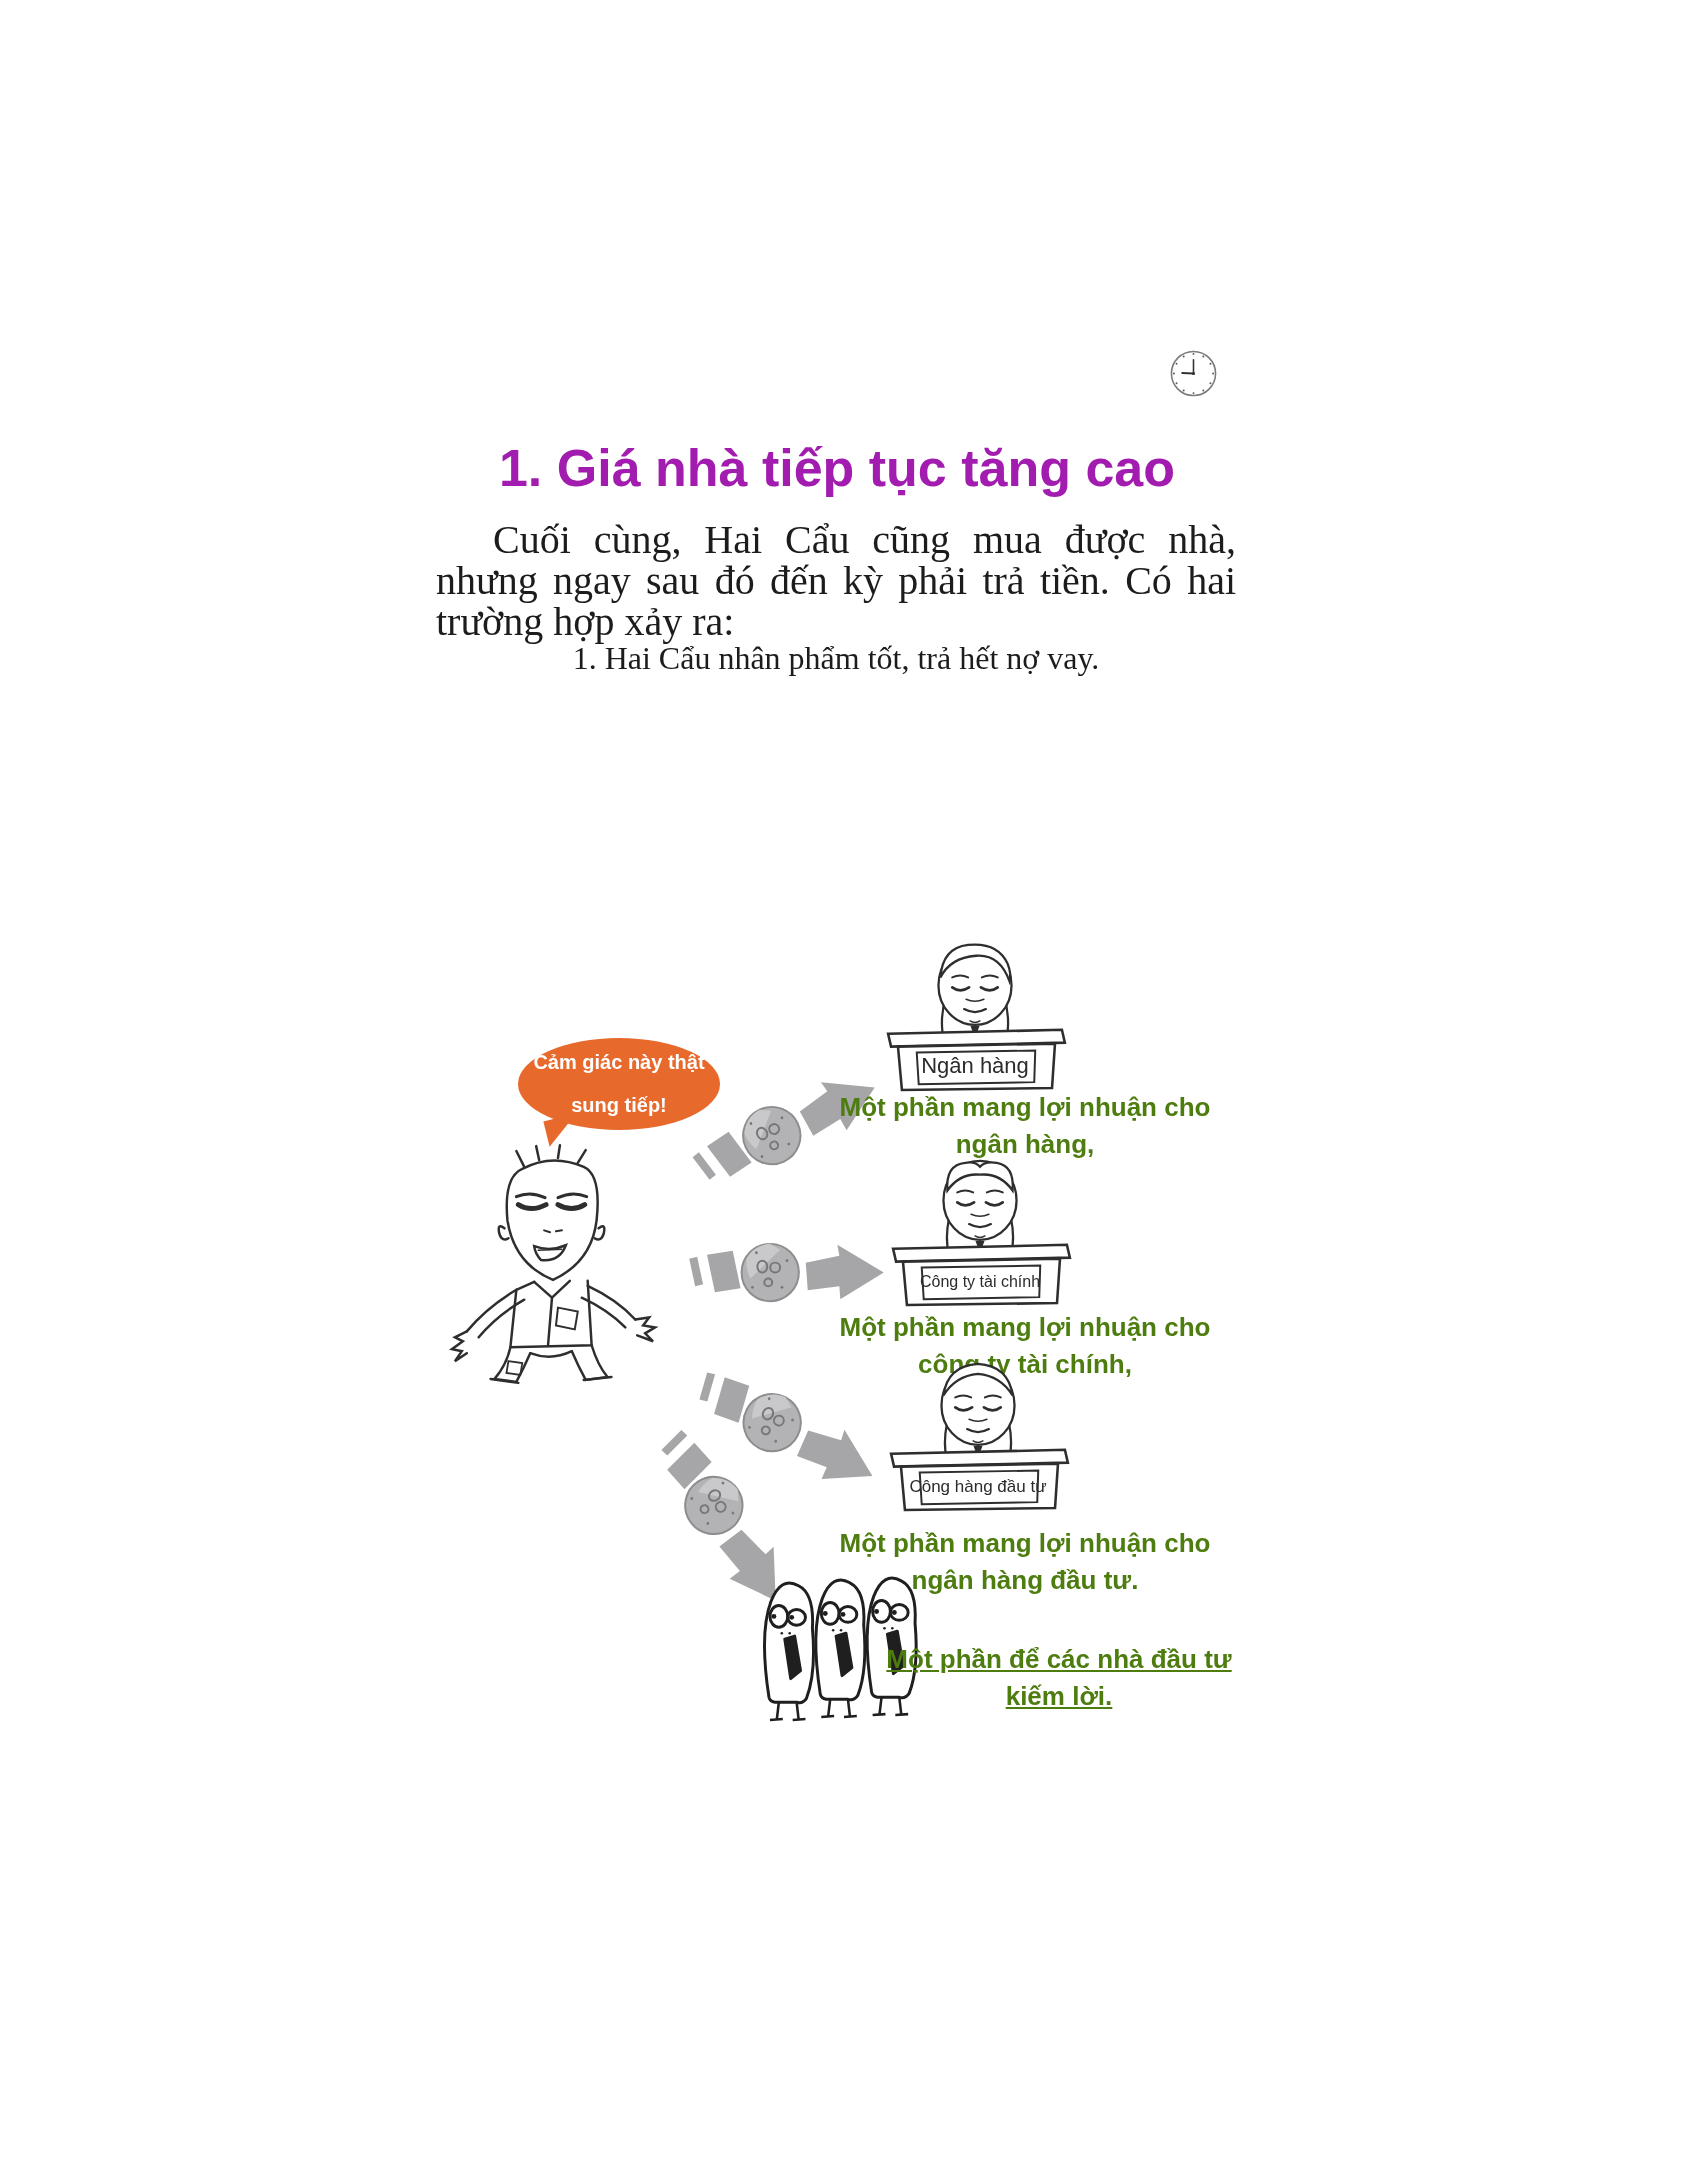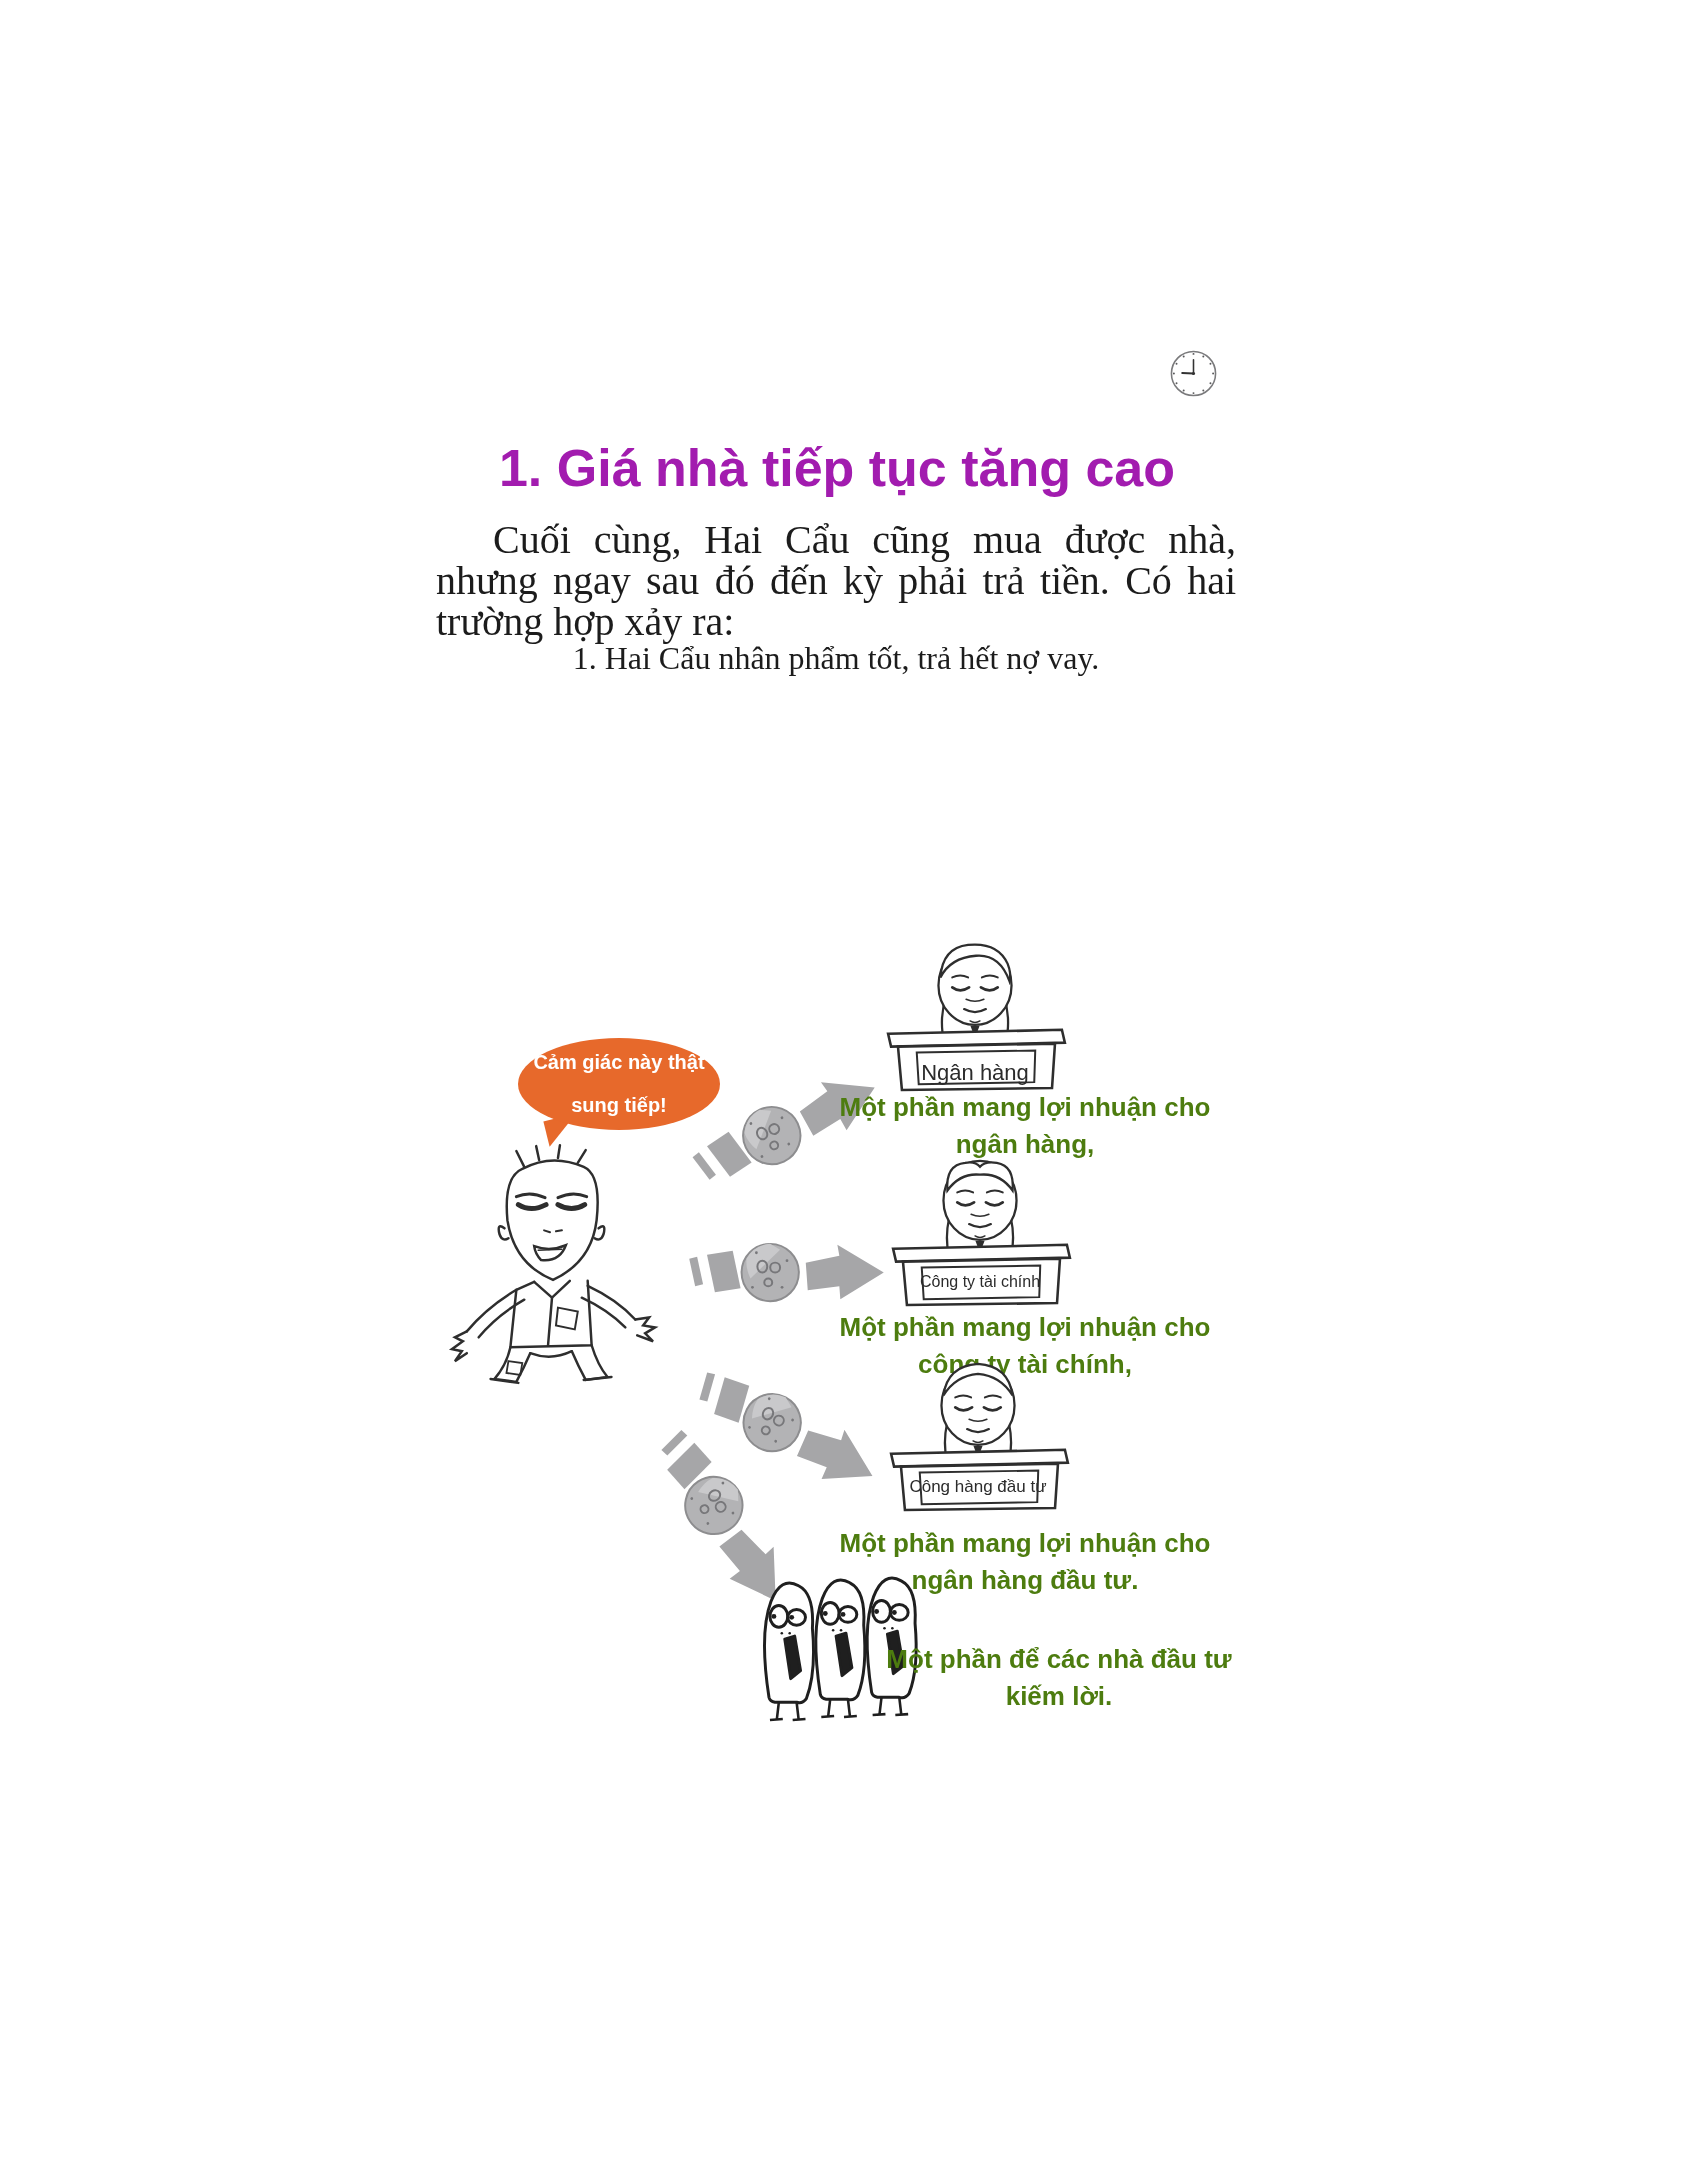--- a/index.html
+++ b/index.html
@@ -27,31 +27,31 @@
                transform:rotate(-14deg);}
 
   .man{left:447px;top:1141px;width:213px;height:248px;}
   .station{width:188px;height:158px;}
   .st1{left:881px;top:936px;}
   .st2{left:886px;top:1151px;}
   .st3{left:884px;top:1356px;}
 
   .desk-label{position:absolute;width:158px;text-align:center;white-space:nowrap;
               font-family:"Liberation Sans", sans-serif;color:#2b2b2b;}
-  .dl1{left:896px;top:1053px;font-size:22px;margin-top:7px;}
+  .dl1{left:896px;top:1053px;font-size:22px;}
   .dl2{left:901px;top:1273px;font-size:16px;}
   .dl3{left:899px;top:1477px;font-size:17px;}
 
   .caption{position:absolute;text-align:center;color:#4d7c0f;
            font-family:"Liberation Sans", sans-serif;font-weight:bold;
            font-size:26px;line-height:37px;}
   .cap1{left:827px;top:1089px;width:396px;}
   .cap2{left:827px;top:1309px;width:396px;}
   .cap3{left:827px;top:1525px;width:396px;}
-  .cap4{left:881px;top:1641px;width:356px;}
+  .cap4{left:881px;top:1641px;width:356px;text-decoration:underline;}
 
   .combo{width:208px;height:79px;}
   .cb1{left:683px;top:1089px;transform:rotate(-25deg);}
   .cb2{left:683px;top:1233px;}
   .cb3{left:683px;top:1391px;transform:rotate(28deg);}
   .cb4{left:619px;top:1480px;transform:rotate(57deg);}
 
   .investors{left:757px;top:1569px;width:173px;height:153px;}
 
   .footer{left:436px;top:1782px;width:800px;text-align:right;

